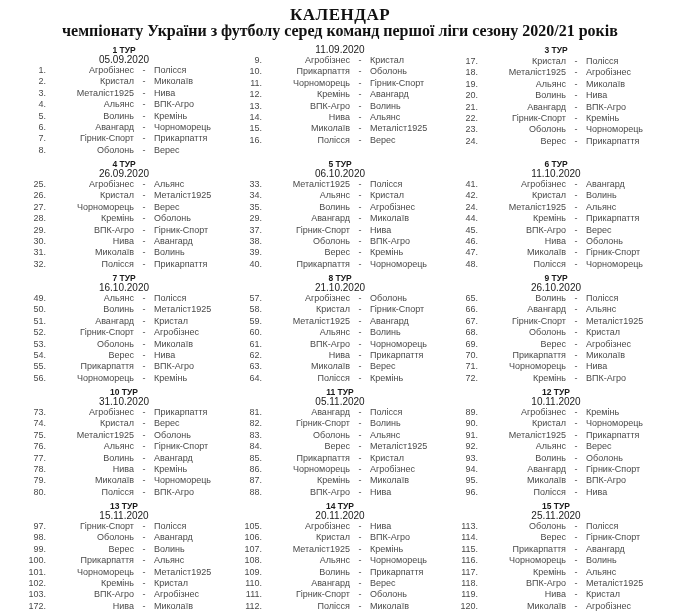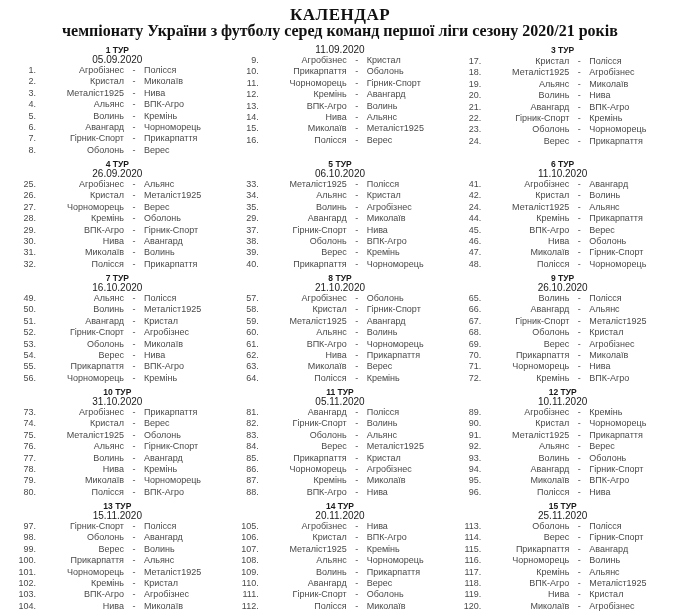--- a/index.html
+++ b/index.html
@@ -33,21 +33,21 @@
     font-weight: bold;
     font-size: 16px;
     line-height: 14px;
     color: #111111;
     margin-bottom: 4px;
   }
   .rounds-grid {
     display: grid;
     grid-template-columns: 1fr 1fr 1fr;
     grid-template-rows: repeat(5, 114px);
-    padding: 0 6px;
+    padding: 0 16px;
   }
   .round {
     box-sizing: border-box;
     padding-top: 3px;
   }
   .round-name {
     text-align: center;
     font-weight: bold;
     font-size: 8.5px;
     line-height: 10px;
@@ -872,21 +872,21 @@
   </div>
 
   <div class="match-row">
     <span class="match-num">103.</span>
     <span class="match-home">ВПК-Агро</span>
     <span class="match-sep">-</span>
     <span class="match-away">Агробізнес</span>
   </div>
 
   <div class="match-row">
-    <span class="match-num">104.</span>
+    <span class="match-num">172.</span>
     <span class="match-home">Нива</span>
     <span class="match-sep">-</span>
     <span class="match-away">Миколаїв</span>
   </div>
 </div>
   </div>
 
   <div class="round">
     <div class="round-name">14 ТУР</div>
     <div class="round-date">20.11.2020</div>

